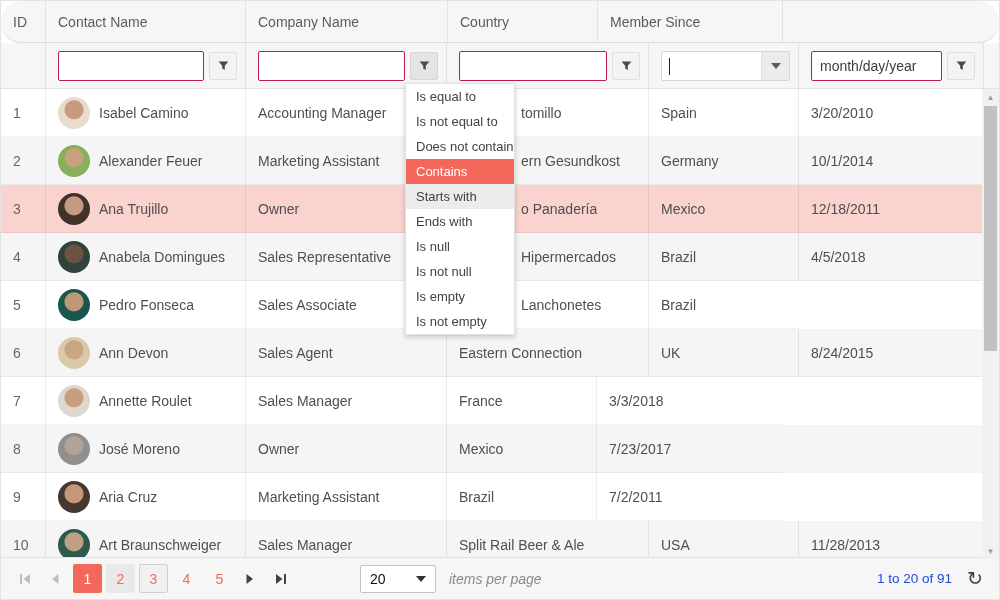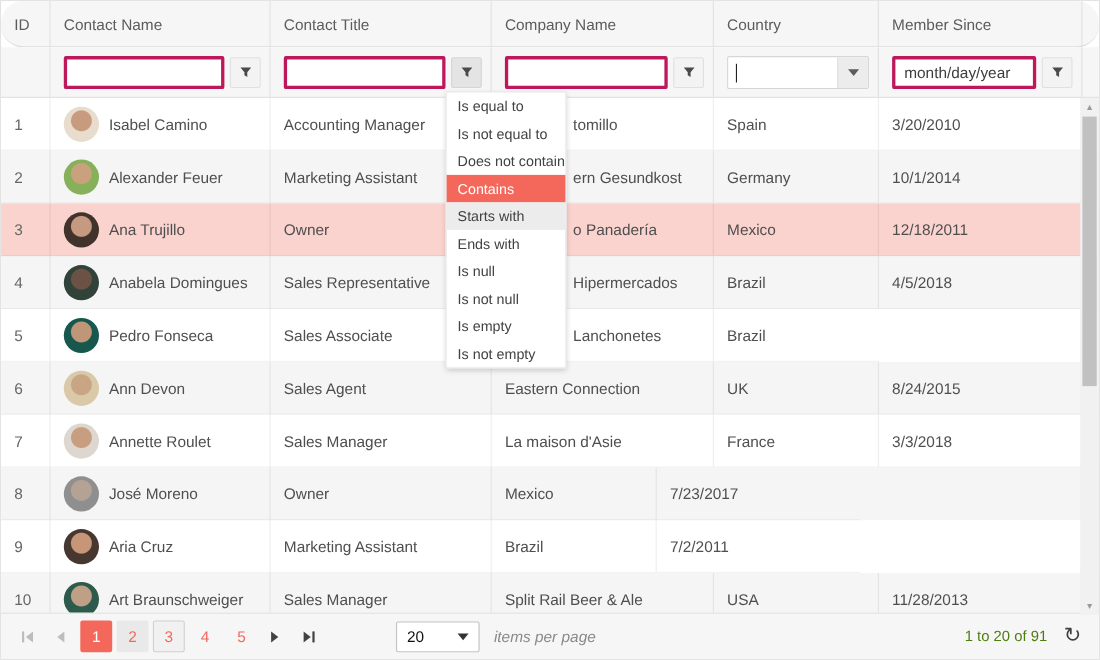--- a/index.html
+++ b/index.html
@@ -10,21 +10,21 @@
 
   
   .hdr-row { display:flex; height:42px; background:#f6f6f6; border-bottom:1px solid #dcdcdc;border-radius:20px; }
   .hdr-cell { display:flex; align-items:center; padding-left:12px; color:#5c5c5c; border-right:1px solid #e2e2e2; }
   .hdr-cell:last-child { border-right:none; }
 
   
   .filter-row { display:flex; height:46px; background:#f6f6f6; border-bottom:1px solid #e2e2e2; }
   .filter-cell { display:flex; align-items:center; gap:5px; padding:0 8px 0 12px; border-right:1px solid #e2e2e2; }
   .filter-cell:last-child { border-right:none; }
-  .f-input { flex:1; height:30px; min-width:0; border:3px solid #be185d; border-radius:2px; background:#fff; padding:0 8px; font-family:"Liberation Sans",sans-serif; font-size:14px; color:#424242; outline:none; }
+  .f-input { flex:1; height:30px; min-width:0; border:1px solid #be185d; border-radius:2px; background:#fff; padding:0 8px; font-family:"Liberation Sans",sans-serif; font-size:14px; color:#424242; outline:none; }
   .f-input.dark-ph::placeholder { color:#3d3d3d; opacity:1; }
   .f-btn { width:28px; height:28px; flex:0 0 28px; border:1px solid #e0e0e0; border-radius:2px; background:#f3f3f3; display:flex; align-items:center; justify-content:center; cursor:pointer; }
   .f-btn.active { background:#e4e4e4; border-color:#d5d5d5; }
   .f-btn svg { display:block; }
   .combo { flex:1; height:30px; display:flex; border:1px solid #d6d6d6; border-radius:2px; background:#fff; overflow:hidden; }
   .combo-text { flex:1; position:relative; }
   .caret-bar { position:absolute; left:7px; top:6px; width:1px; height:17px; background:#222; }
   .combo-arrow { width:28px; background:#ececec; border-left:1px solid #e0e0e0; display:flex; align-items:center; justify-content:center; }
   .tri-down { width:0; height:0; border-left:5px solid transparent; border-right:5px solid transparent; border-top:6px solid #5c5c5c; }
 
@@ -65,32 +65,31 @@
   .pg-nav { width:24px; height:29px; display:flex; align-items:center; justify-content:center; cursor:pointer; margin-right:6px; }
   .pg-nav svg { display:block; }
   .pg-num { width:29px; height:29px; margin-right:4px; display:flex; align-items:center; justify-content:center; color:#f4685c; border-radius:2px; cursor:pointer; }
   .pg-num.current { background:#f4685c; color:#fff; }
   .pg-num.hovered { background:#e9e9e9; }
   .pg-num.focused { border:1px solid #d0d0d0; background:#f1f1f1; }
   .pg-select { margin-left:62px; width:76px; height:28px; background:#fff; border:1px solid #c2c2c2; border-radius:2px; display:flex; align-items:center; justify-content:space-between; padding:0 9px; color:#111; cursor:pointer; }
   .pg-select .tri-down { border-top-color:#333; }
   .pg-label { margin-left:13px; color:#8a8a8a;font-style:italic; }
   .pg-right { margin-left:auto; display:flex; align-items:center; }
-  .pg-info { color:#4d7c0f; font-size:13.5px; }
+  .pg-info { color:#1d4ed8; font-size:13.5px; }
   .refresh { margin-left:15px; margin-right:4px; font-size:19px; color:#3f3f3f; cursor:pointer; line-height:1; }
 </style>
 </head>
 <body>
 
 <div class="grid">
 
   <div class="hdr-row">
     <div class="hdr-cell w-id">ID</div>
     <div class="hdr-cell w-name">Contact Name</div>
-    <div class="hdr-cell w-title">Contact Title</div>
     <div class="hdr-cell w-company">Company Name</div>
     <div class="hdr-cell w-country">Country</div>
     <div class="hdr-cell w-date">Member Since</div>
     <div class="hdr-cell w-fill"></div>
   </div>
 
   <div class="filter-row">
     <div class="filter-cell w-id"></div>
 
     <div class="filter-cell w-name">
@@ -224,21 +223,20 @@
       <div class="cell w-date">8/24/2015</div>
     </div>
 
     <div class="row">
       <div class="cell w-id c-id">7</div>
       <div class="cell w-name">
           <span class="avatar" style="background: radial-gradient(circle at 50% 40%, rgb(199, 158, 128) 0px, rgb(199, 158, 128) 36%, rgb(222, 215, 207) 40%);"></span>
           <span>Annette Roulet</span>
         </div>
       <div class="cell w-title">Sales Manager</div>
-      <div class="cell w-company">La maison d'Asie</div>
       <div class="cell w-country">France</div>
       <div class="cell w-date">3/3/2018</div>
     </div>
 
     <div class="row alt">
       <div class="cell w-id c-id">8</div>
       <div class="cell w-name">
           <span class="avatar" style="background: radial-gradient(circle at 50% 40%, rgb(180, 162, 148) 0px, rgb(180, 162, 148) 36%, rgb(143, 143, 143) 40%);"></span>
           <span>José Moreno</span>
         </div>

